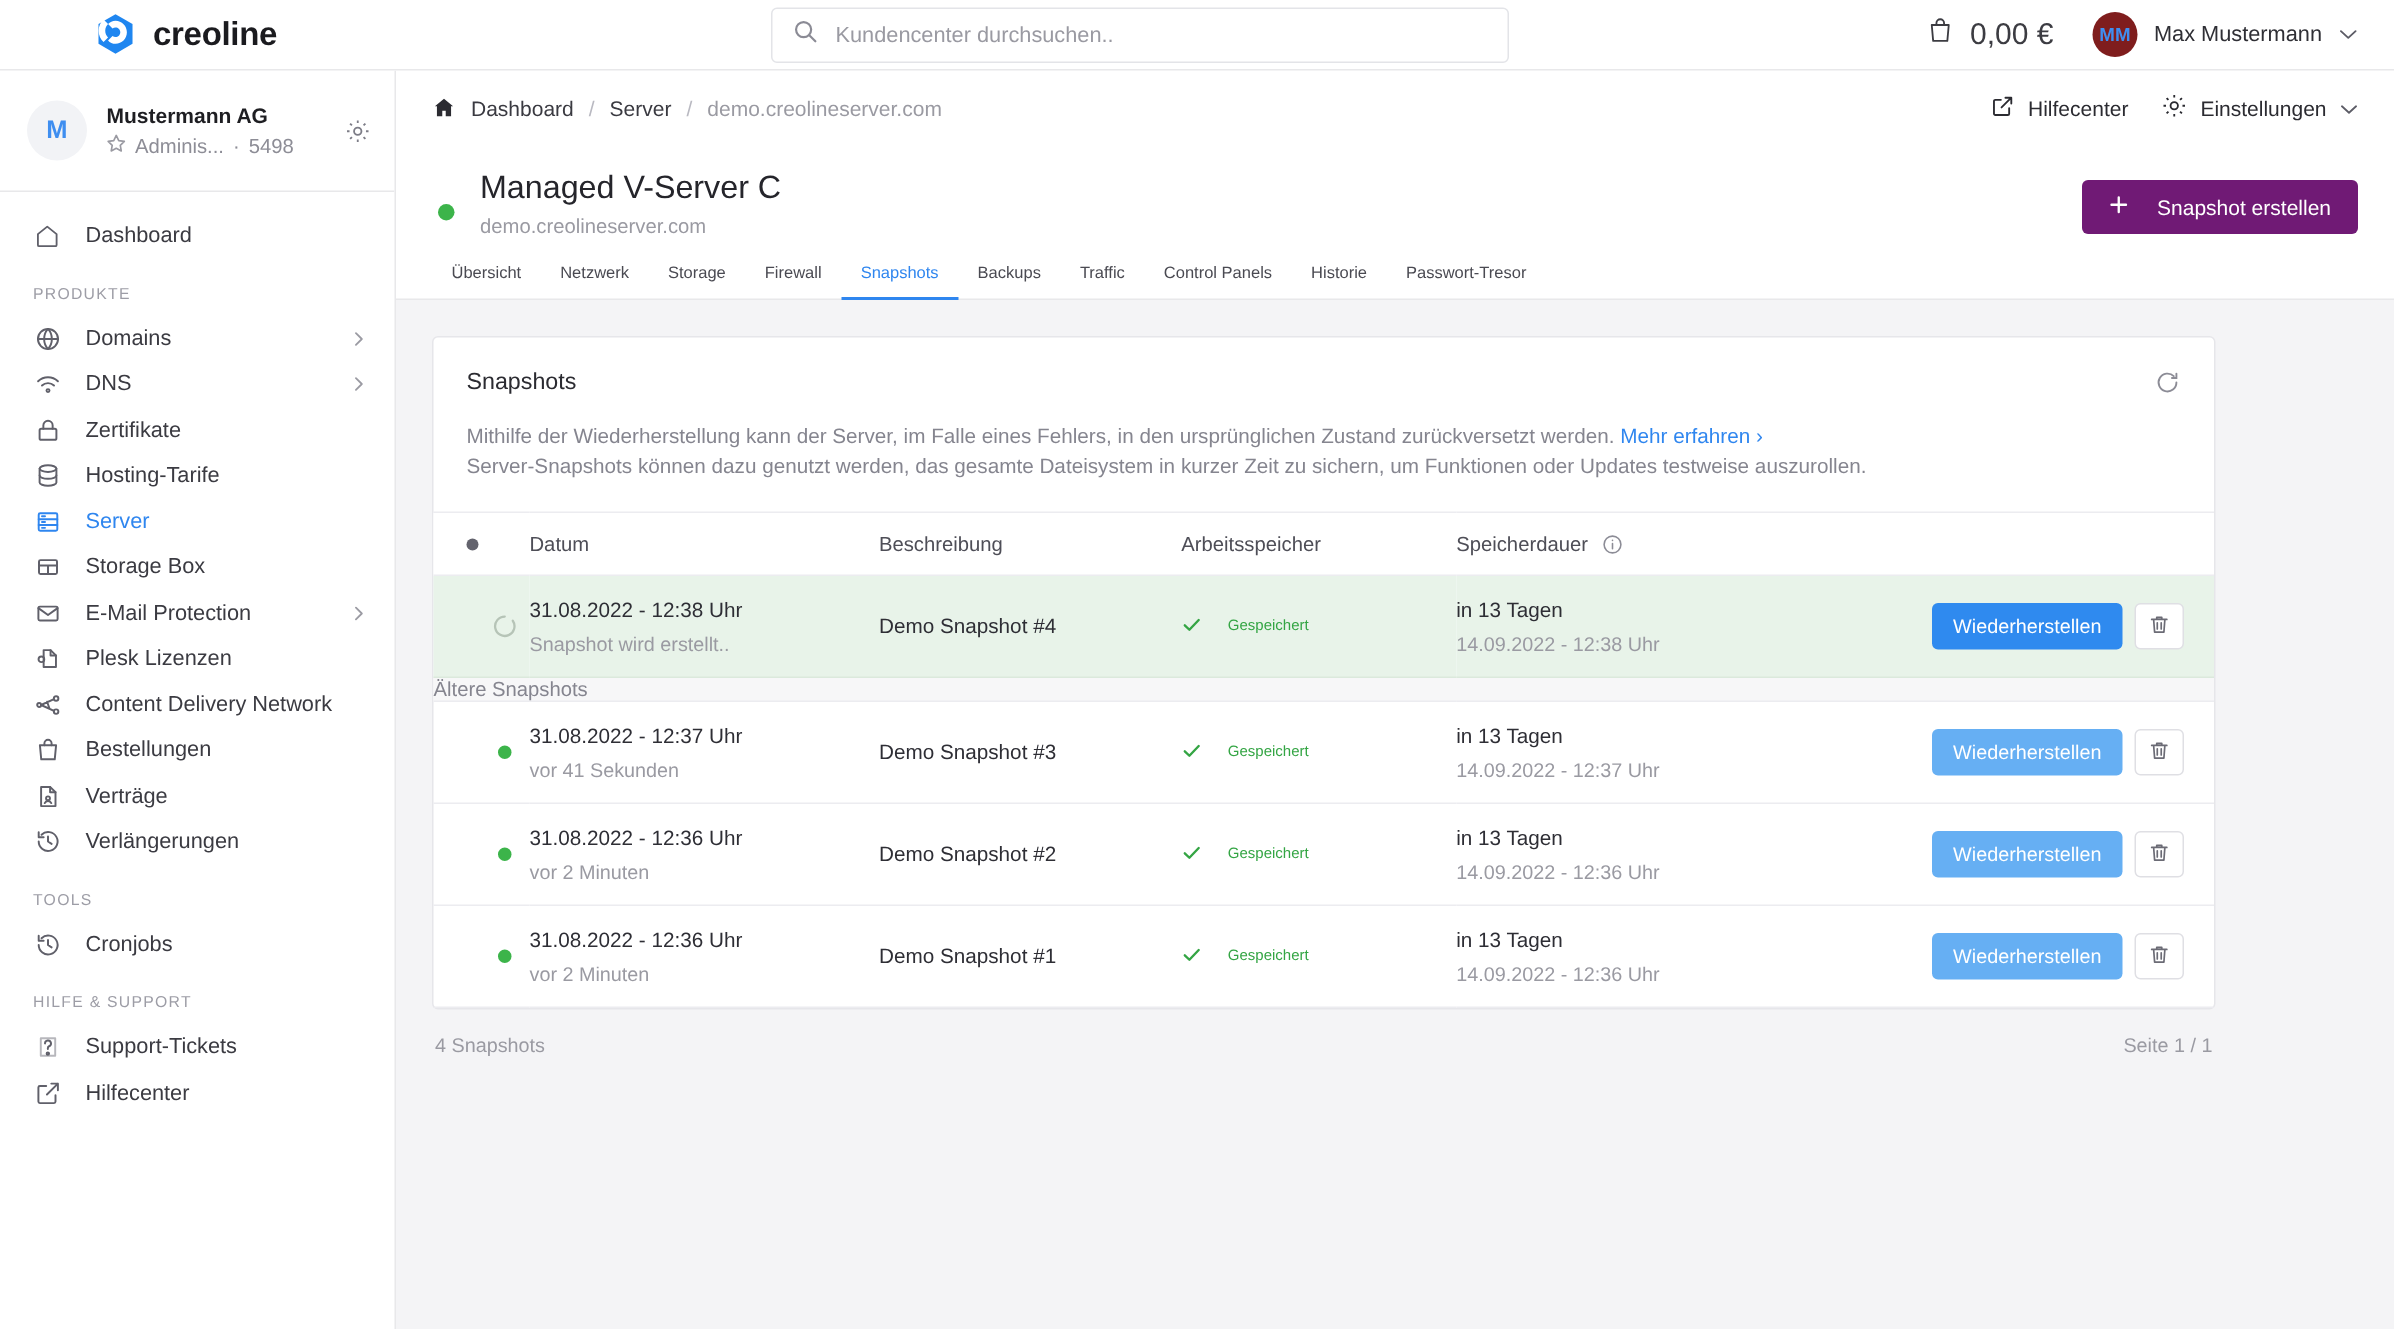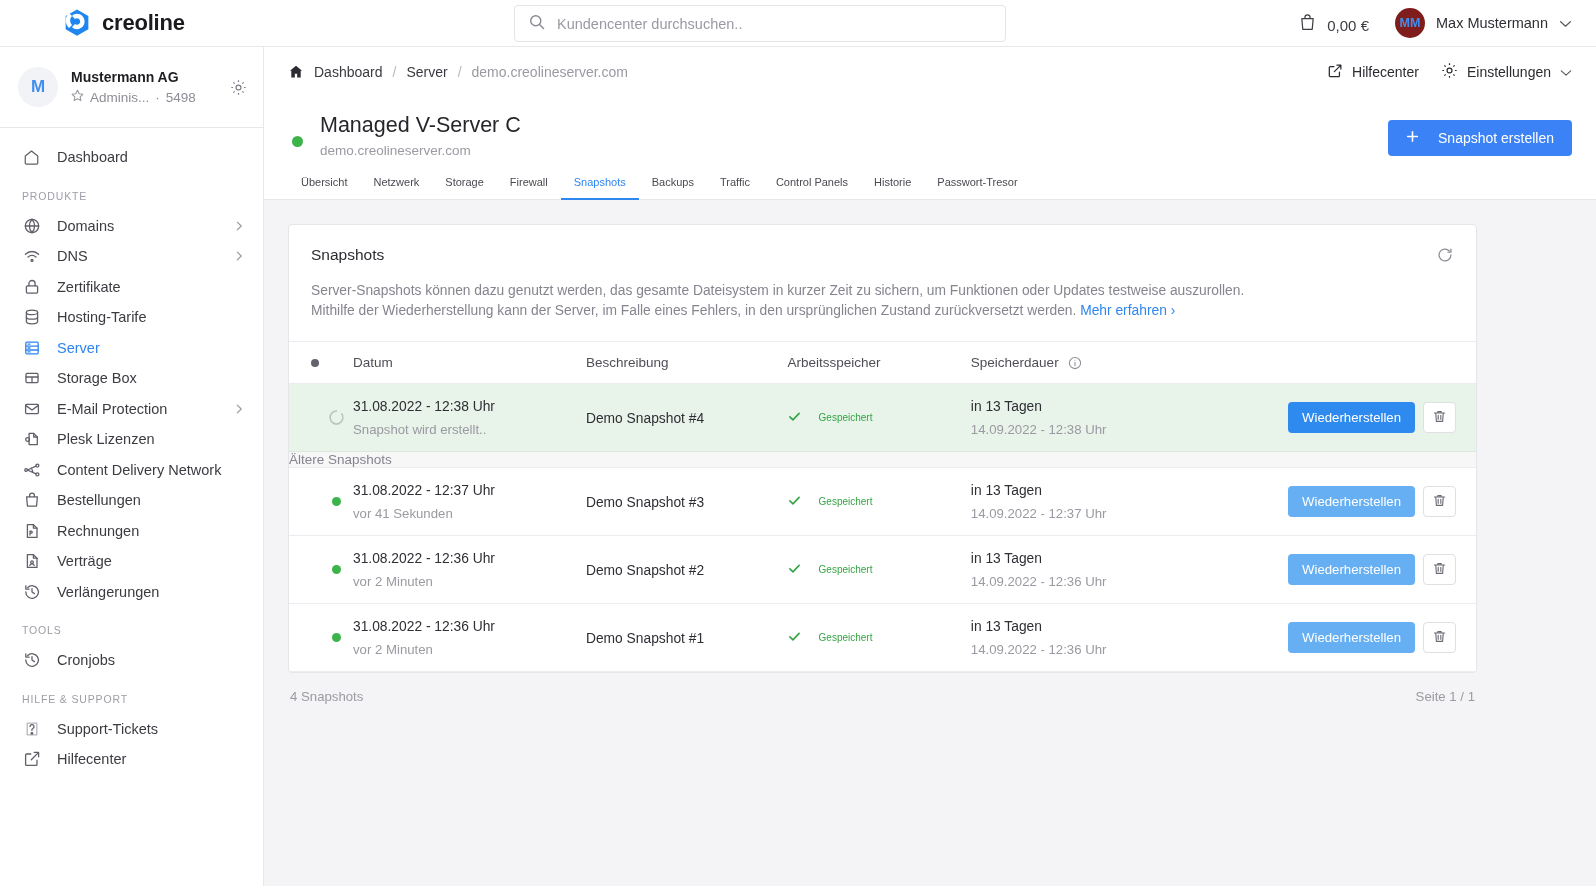--- a/index.html
+++ b/index.html
@@ -32,21 +32,21 @@
     display: flex; align-items: center; gap: 11px; padding: 0 13px;
     background: #fff;
   }
   .searchbox input {
     border: none; outline: none; flex: 1;
     font-family: inherit; font-size: 14.5px; color: #4a4a4a; background: transparent;
   }
   .searchbox input::placeholder { color: #9a9aa2; }
 
   .topright { margin-left: auto; display: flex; align-items: center; gap: 26px; padding-right: 24px; }
-  .cart { display: flex; align-items: flex-end; gap: 11px; font-size: 15px; color: #3c3c42; cursor: pointer; }
+  .cart { display: flex; align-items: center; gap: 11px; font-size: 20px; color: #3c3c42; cursor: pointer; }
   .userbox { display: flex; align-items: center; gap: 11px; cursor: pointer; }
   .avatar-initials {
     width: 30px; height: 30px; border-radius: 50%;
     background: #7f1d1d; color: #3f8ef0;
     font-size: 12.5px; font-weight: 700;
     display: flex; align-items: center; justify-content: center;
   }
   .username { font-size: 14.5px; color: #2f2f35; }
 
   .body-row { display: flex; flex: 1; min-height: 0; }
@@ -105,21 +105,21 @@
   .crumb-current { color: #9a9aa2; }
   .crumb-actions { margin-left: auto; display: flex; align-items: center; gap: 22px; font-size: 14px; color: #2b2b31; }
   .crumb-actions .act { display: flex; align-items: center; gap: 9px; cursor: pointer; }
 
   .pagehead { display: flex; align-items: center; padding: 14px 24px 0 24px; }
   .status-dot-lg { width: 11px; height: 11px; border-radius: 50%; background: #3cb44a; margin: 13px 17px 0 4px; flex: none; }
   .pagetitle { font-size: 21.5px; color: #25252b; font-weight: 400; line-height: 28px; }
   .pagesub { font-size: 13.5px; color: #9a9aa2; margin-top: 4px; }
   .head-btn { margin-left: auto; margin-top: 6px; }
   .btn-primary {
-    background: #3b82f6; color: #fff; border: none; border-radius: 4px;
+    background: #701a75; color: #fff; border: none; border-radius: 4px;
     height: 36px; padding: 0 18px; font-size: 14px; font-family: inherit;
     display: inline-flex; align-items: center; gap: 19px; cursor: pointer;
   }
 
   .tabs { display: flex; gap: 0; padding: 0 24px; margin-top: 18px; border-bottom: 1px solid #e8e8ea; }
   .tab {
     font-size: 11px; color: #4a4a52; padding: 0 13px 11px 13px;
     cursor: pointer; position: relative; white-space: nowrap;
   }
   .tab.active { color: #2f86ef; }
@@ -389,30 +389,20 @@
                   <path d="M6.6 5.8V4.6a2.4 2.4 0 0 1 4.8 0v1.2"></path>
                 </svg>
               </span>
               <span class="lbl">Bestellungen</span>
             </div>
             <div class="nav-item">
               <span class="ico">
                 <svg width="18" height="18" viewBox="0 0 18 18" fill="none" stroke="currentColor" stroke-width="1.3" stroke-linecap="round" stroke-linejoin="round">
                   <path d="M4.4 2.6h6L14 6.2v9.2H4.4z"></path>
                   <path d="M10.4 2.6v3.6H14"></path>
-                  <path d="M7 9.2v3.8M7 9.2h1.2a1 1 0 0 1 0 2H7"></path>
-                </svg>
-              </span>
-              <span class="lbl">Rechnungen</span>
-            </div>
-            <div class="nav-item">
-              <span class="ico">
-                <svg width="18" height="18" viewBox="0 0 18 18" fill="none" stroke="currentColor" stroke-width="1.3" stroke-linecap="round" stroke-linejoin="round">
-                  <path d="M4.4 2.6h6L14 6.2v9.2H4.4z"></path>
-                  <path d="M10.4 2.6v3.6H14"></path>
                   <circle cx="9" cy="10.2" r="1.3"></circle>
                   <path d="M6.8 13.4a2.4 2.4 0 0 1 4.4 0"></path>
                 </svg>
               </span>
               <span class="lbl">Verträge</span>
             </div>
             <div class="nav-item">
               <span class="ico">
                 <svg width="18" height="18" viewBox="0 0 18 18" fill="none" stroke="currentColor" stroke-width="1.3" stroke-linecap="round" stroke-linejoin="round">
                   <path d="M2.8 9a6.3 6.3 0 1 0 1.9-4.5"></path>
@@ -533,25 +523,25 @@
           <div class="card-head">
             <div class="card-title">Snapshots</div>
             <span class="refresh-btn">
               <svg width="18" height="18" viewBox="0 0 20 20" fill="none" stroke="#8c8c96" stroke-width="1.4" stroke-linecap="round">
                 <path d="M16.6 10a6.6 6.6 0 1 1-1.95-4.68"></path>
                   <path d="M16.6 3.4v3.3h-3.3"></path>
               </svg>
             </span>
           </div>
           <div class="card-desc">
-            <div>Server-Snapshots können dazu genutzt werden, das gesamte Dateisystem in kurzer Zeit zu sichern, um Funktionen oder Updates testweise auszurollen.</div>
             <div>
               <span>Mithilfe der Wiederherstellung kann der Server, im Falle eines Fehlers, in den ursprünglichen Zustand zurückversetzt werden.</span>
               <a href="#">Mehr erfahren ›</a>
             </div>
+            <div>Server-Snapshots können dazu genutzt werden, das gesamte Dateisystem in kurzer Zeit zu sichern, um Funktionen oder Updates testweise auszurollen.</div>
           </div>
 
           <table class="snaps">
             <thead>
               <tr>
                 <th class="col-dot"><span class="hdr-dot"></span></th>
                 <th class="col-date">Datum</th>
                 <th class="col-desc">Beschreibung</th>
                 <th class="col-mem">Arbeitsspeicher</th>
                 <th class="col-dur">

